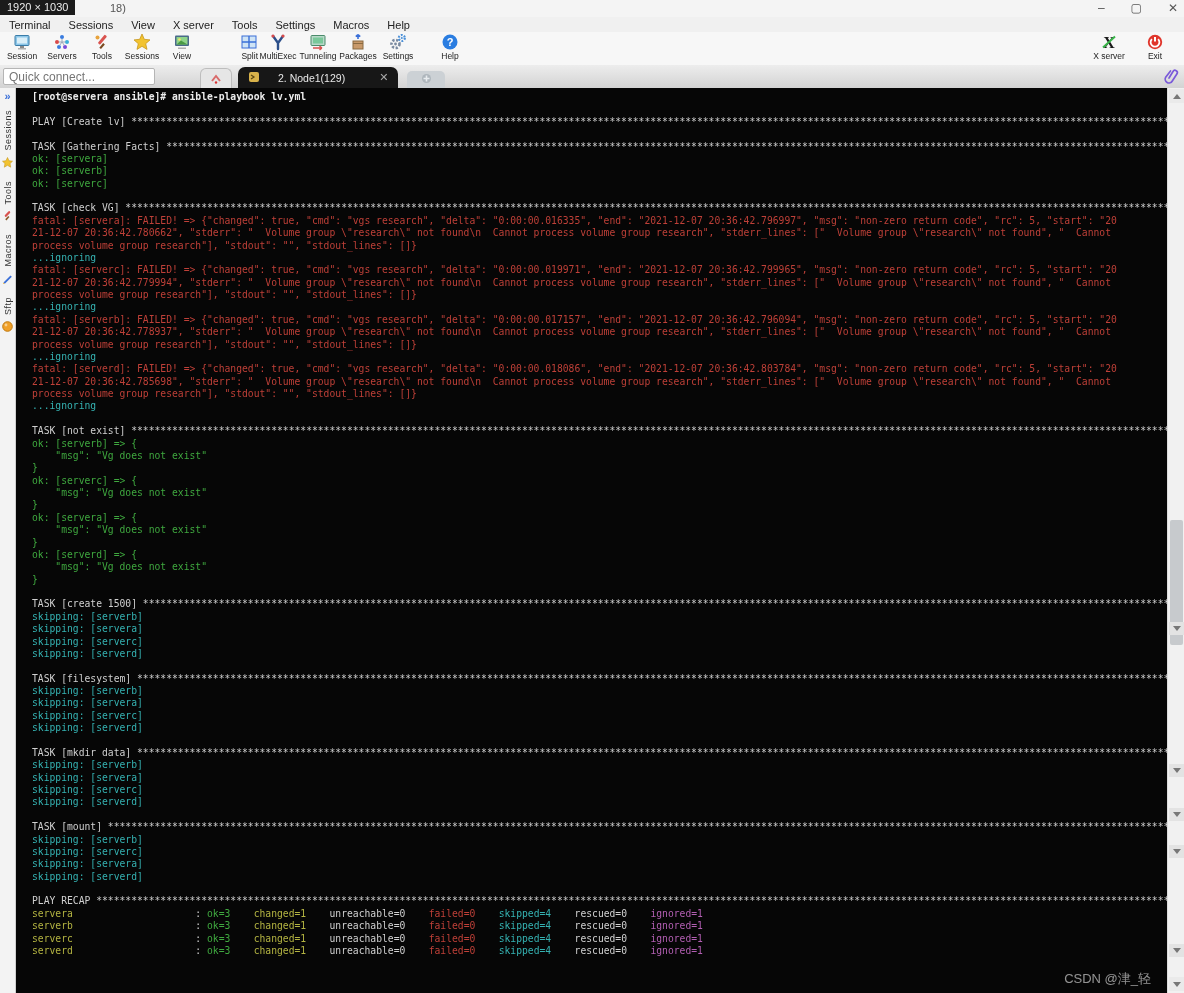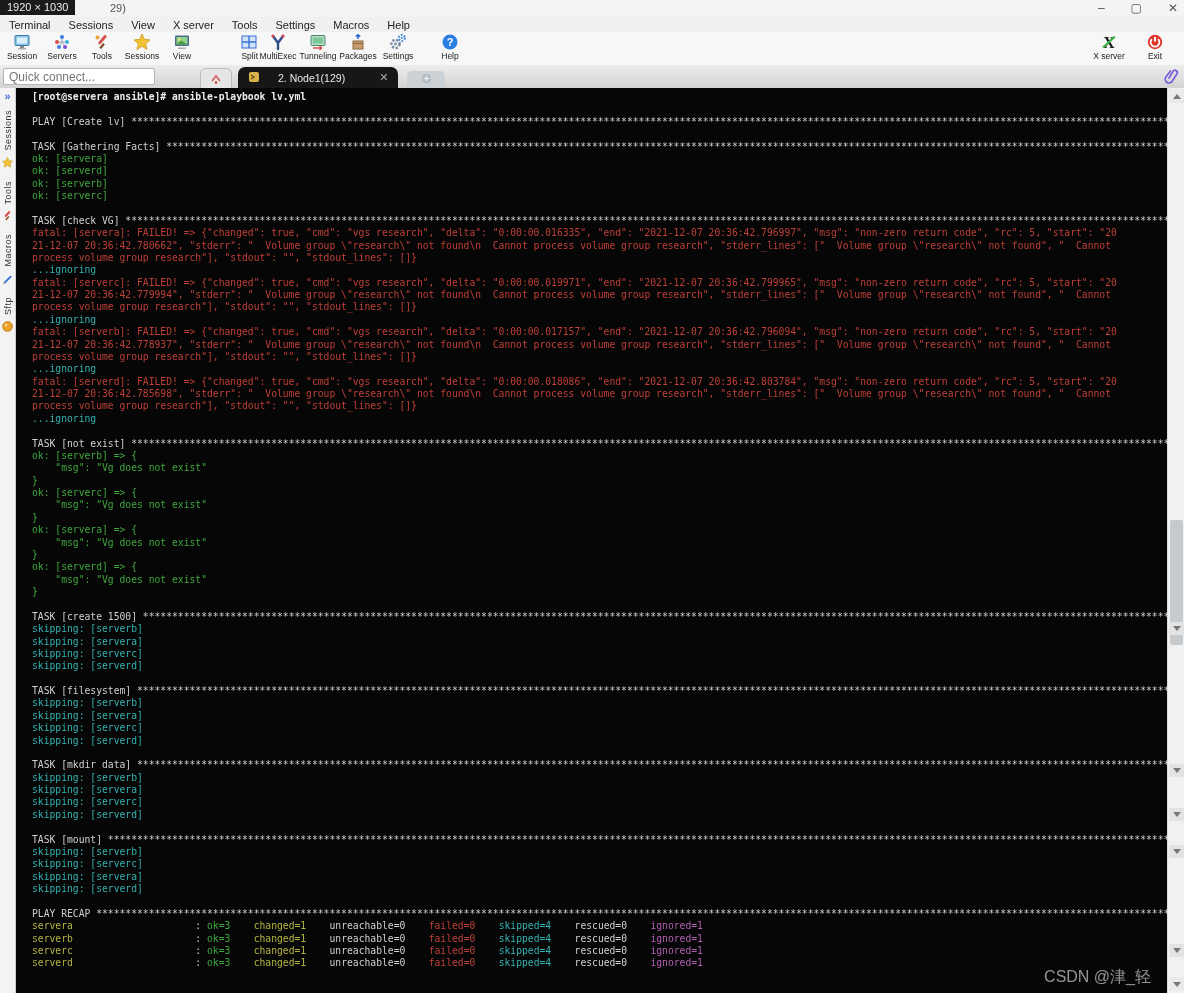--- a/index.html
+++ b/index.html
@@ -47,38 +47,38 @@
   .terminal { position:relative; flex:1; background:#060606; overflow:hidden; padding:3px 0 0 16px; cursor:text; }
   .tl { height:12.38px; line-height:12.38px; font-family:"DejaVu Sans Mono", monospace; font-size:9.7px; white-space:pre; color:#d0d0d0; }
   .c-default { color:#d0d0d0; }
   .c-bold { color:#ececec; font-weight:bold; }
   .c-green { color:#3fa83f; }
   .c-red { color:#bf4038; }
   .c-cyan { color:#35b2b2; }
   .c-yellow { color:#b4b442; }
   .c-magenta { color:#b35fb3; }
   .cursor { display:inline-block; width:6px; height:11px; background:#b9b9b9; vertical-align:-2px; }
-  .watermark { position:absolute; right:16px; bottom:5px; font-size:16px; color:rgba(232,232,232,.62); font-family:"Liberation Sans",sans-serif; }
+  .watermark { position:absolute; right:16px; bottom:5px; font-size:13px; color:rgba(232,232,232,.62); font-family:"Liberation Sans",sans-serif; }
 
   
   .scrollbar { position:relative; width:17px; background:#f1f1f1; border-left:1px solid #dcdcdc; }
   .sb-btn { position:absolute; left:1px; width:15px; height:14px; display:flex; align-items:center; justify-content:center; background:#eaeaea; }
   .tri-up { width:0; height:0; border-left:4px solid transparent; border-right:4px solid transparent; border-bottom:5px solid #777; }
   .tri-down { width:0; height:0; border-left:4px solid transparent; border-right:4px solid transparent; border-top:5px solid #777; }
   .sb-thumb { position:absolute; left:2px; width:13px; top:432px; height:125px; background:#c7cacd; border-radius:2px; }
   .sb-marker { position:absolute; left:1px; width:15px; height:13px; background:#e3e3e3; display:flex; align-items:center; justify-content:center; }
 </style>
 </head>
 <body>
 
 <div class="window">
 
   <div class="titlebar">
     <span class="res-badge">1920 × 1030</span>
-    <span class="title-remnant">29)</span>
+    <span class="title-remnant">18)</span>
     <div class="win-controls">
       <span>–</span>
       <span>▢</span>
       <span>✕</span>
     </div>
   </div>
 
   <div class="menubar">
       <span class="menu-item">Terminal</span>
       <span class="menu-item">Sessions</span>
@@ -291,21 +291,20 @@
     </div>
 
     <div class="terminal">
       <div>
           <div class="tl"><span class="c-bold">[root@servera ansible]# ansible-playbook lv.yml</span></div>
           <div class="tl"></div>
           <div class="tl"><span class="c-default">PLAY [Create lv] </span><span class="c-default">********************************************************************************************************************************************************************************************************</span></div>
           <div class="tl"></div>
           <div class="tl"><span class="c-default">TASK [Gathering Facts] </span><span class="c-default">********************************************************************************************************************************************************************************************************</span></div>
           <div class="tl"><span class="c-green">ok: [servera]</span></div>
-          <div class="tl"><span class="c-green">ok: [serverd]</span></div>
           <div class="tl"><span class="c-green">ok: [serverb]</span></div>
           <div class="tl"><span class="c-green">ok: [serverc]</span></div>
           <div class="tl"></div>
           <div class="tl"><span class="c-default">TASK [check VG] </span><span class="c-default">********************************************************************************************************************************************************************************************************</span></div>
           <div class="tl"><span class="c-red">fatal: [servera]: FAILED! =&gt; {"changed": true, "cmd": "vgs research", "delta": "0:00:00.016335", "end": "2021-12-07 20:36:42.796997", "msg": "non-zero return code", "rc": 5, "start": "20</span></div>
           <div class="tl"><span class="c-red">21-12-07 20:36:42.780662", "stderr": "  Volume group \"research\" not found\n  Cannot process volume group research", "stderr_lines": ["  Volume group \"research\" not found", "  Cannot</span></div>
           <div class="tl"><span class="c-red">process volume group research"], "stdout": "", "stdout_lines": []}</span></div>
           <div class="tl"><span class="c-cyan">...ignoring</span></div>
           <div class="tl"><span class="c-red">fatal: [serverc]: FAILED! =&gt; {"changed": true, "cmd": "vgs research", "delta": "0:00:00.019971", "end": "2021-12-07 20:36:42.799965", "msg": "non-zero return code", "rc": 5, "start": "20</span></div>
           <div class="tl"><span class="c-red">21-12-07 20:36:42.779994", "stderr": "  Volume group \"research\" not found\n  Cannot process volume group research", "stderr_lines": ["  Volume group \"research\" not found", "  Cannot</span></div>

